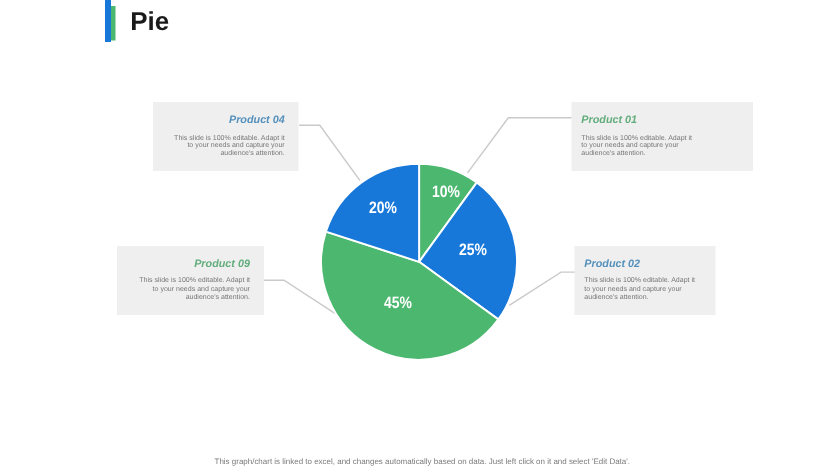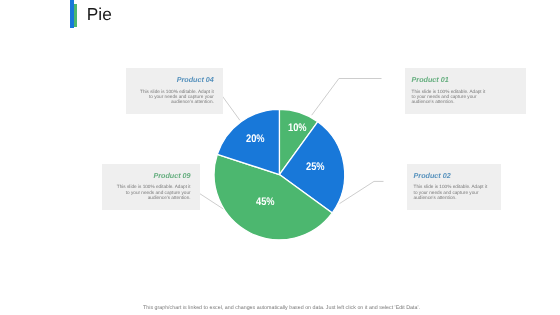--- a/index.html
+++ b/index.html
@@ -2,22 +2,22 @@
 <html><head>
 <meta charset="utf-8">
 <title>Pie</title>
 <style>
   html,body{margin:0;padding:0;}
   body{width:560px;height:315px;background:#ffffff;font-family:"Liberation Sans",sans-serif;overflow:hidden;position:relative;-webkit-font-smoothing:antialiased;text-rendering:geometricPrecision;}
   .slide{position:absolute;inset:0;background:#fff;will-change:transform;}
   .accent{position:absolute;left:70.1px;top:0px;width:8px;height:29px;}
   .accent .b{position:absolute;left:0;top:0;width:4.1px;height:27.5px;background:#1878d9;}
   .accent .g{position:absolute;left:4.2px;top:4.1px;width:3.1px;height:23.4px;background:#4cb76f;}
-  .title{position:absolute;left:86.8px;top:6.1px;font-size:17.3px;font-weight:normal;color:#1a1a1a;letter-spacing:0px;line-height:17px;}
-  .card{position:absolute;background:#efefef;margin-left:24px;}
+  .title{position:absolute;left:86.8px;top:6.1px;font-size:17.3px;font-weight:bold;color:#1a1a1a;letter-spacing:0px;line-height:17px;}
+  .card{position:absolute;background:#efefef;}
   .card .ct{font-size:7.2px;font-weight:bold;font-style:italic;line-height:7px;white-space:nowrap;}
   .card .cb{font-size:4.7px;color:#777777;line-height:5.2px;}
   .green{color:#63ad7d;}
   .blue{color:#5490bc;}
   svg.pie{position:absolute;left:0;top:0;}
   .pct{position:absolute;color:#fff;font-size:11px;font-weight:bold;line-height:11px;white-space:nowrap;transform:scaleX(0.845);transform-origin:left top;}
   .foot{position:absolute;left:3px;right:0;top:305.3px;text-align:center;font-size:5.32px;color:#7a7a7a;line-height:6px;}
 </style>
 </head>
 <body>

